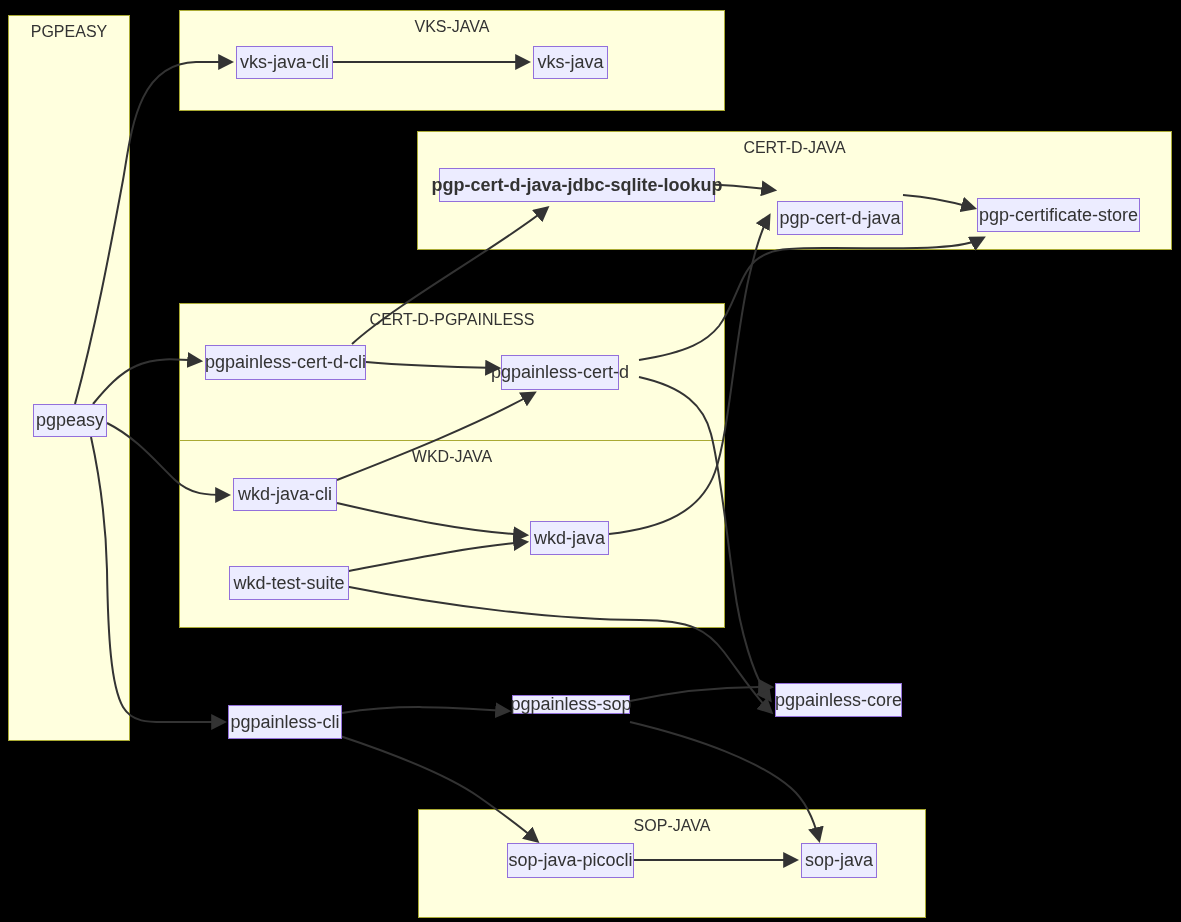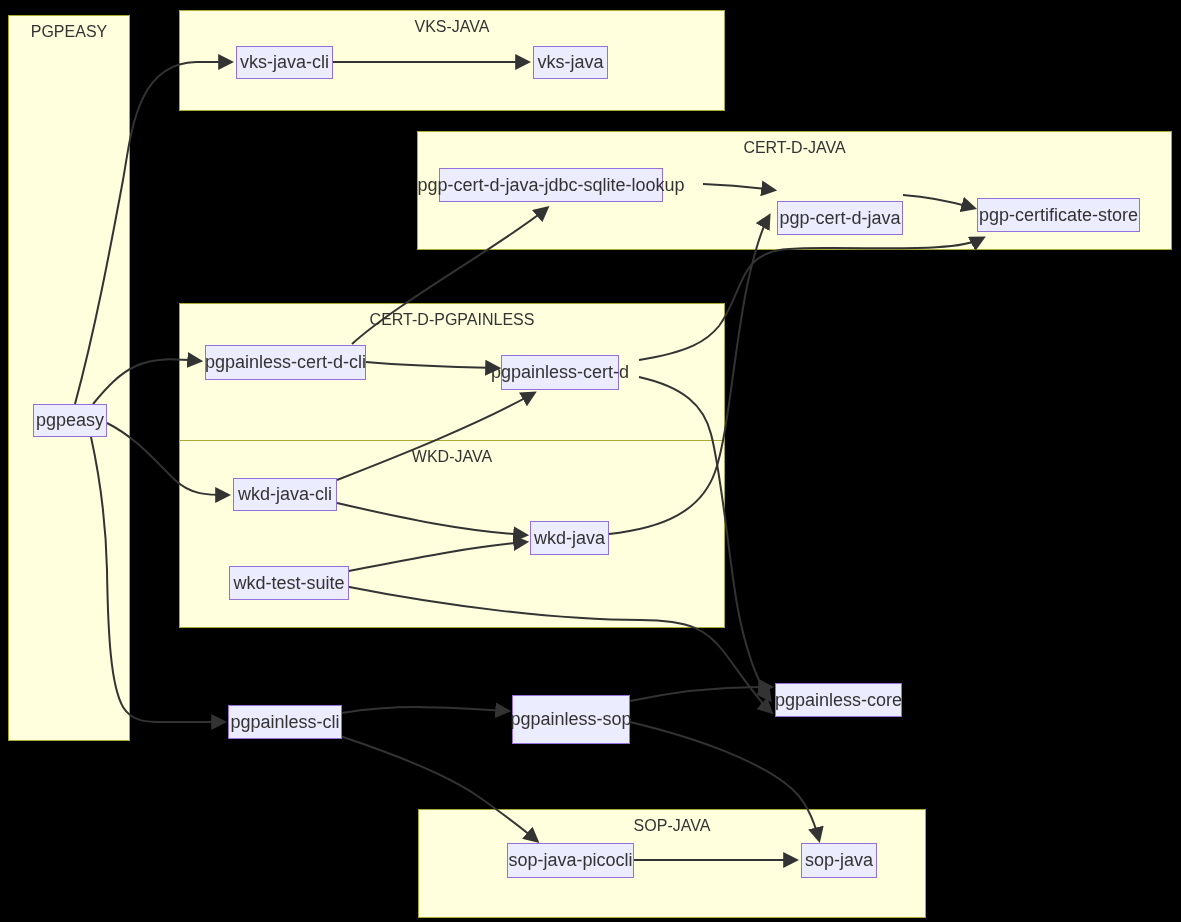--- a/index.html
+++ b/index.html
@@ -69,26 +69,26 @@
       <path d="M 609 534 C 664 528 701 511 715 472 C 729 434 735 337 749 277 C 755 251 761 230 769 216" fill="none" stroke="#333333" stroke-width="2" marker-end="url(#arrowhead)"></path>
       <path d="M 342 713 C 396 704 447 707 508 711" fill="none" stroke="#333333" stroke-width="2" marker-end="url(#arrowhead)"></path>
       <path d="M 340 736 C 406 758 452 778 479 797 C 506 816 523 829 537 841" fill="none" stroke="#333333" stroke-width="2" marker-end="url(#arrowhead)"></path>
       <path d="M 630 701 C 676 691 722 686 771 687" fill="none" stroke="#333333" stroke-width="2" marker-end="url(#arrowhead)"></path>
       <path d="M 630 722 C 701 739 761 762 791 788 C 806 801 814 820 819 840" fill="none" stroke="#333333" stroke-width="2" marker-end="url(#arrowhead)"></path>
       <path d="M 634 860 L 796 860" fill="none" stroke="#333333" stroke-width="2" marker-end="url(#arrowhead)"></path>
     </svg>
     <div class="node" style="left: 33px; top: 404px; width: 74px; height: 33px;">pgpeasy</div>
     <div class="node" style="left: 236px; top: 46px; width: 97px; height: 33px;">vks-java-cli</div>
     <div class="node" style="left: 533px; top: 46px; width: 75px; height: 33px;">vks-java</div>
-    <div class="node" style="left: 439px; top: 168px; width: 224px; height: 34px;">pgp-cert-d-java-jdbc-sqlite-lookup</div>
+    <div class="node" style="left: 439px; top: 168px; width: 276px; height: 34px; font-weight: bold;">pgp-cert-d-java-jdbc-sqlite-lookup</div>
     <div class="node" style="left: 777px; top: 178px; width: 126px; height: 34px; margin-top: 23px;">pgp-cert-d-java</div>
     <div class="node" style="left: 977px; top: 198px; width: 163px; height: 34px;">pgp-certificate-store</div>
     <div class="node" style="left: 205px; top: 345px; width: 161px; height: 35px;">pgpainless-cert-d-cli</div>
     <div class="node" style="left: 501px; top: 355px; width: 118px; height: 35px;">pgpainless-cert-d</div>
     <div class="node" style="left: 233px; top: 478px; width: 104px; height: 33px;">wkd-java-cli</div>
     <div class="node" style="left: 530px; top: 521px; width: 79px; height: 34px;">wkd-java</div>
     <div class="node" style="left: 229px; top: 566px; width: 120px; height: 34px;">wkd-test-suite</div>
     <div class="node" style="left: 228px; top: 705px; width: 114px; height: 34px;">pgpainless-cli</div>
-    <div class="node" style="left: 512px; top: 695px; width: 118px; height: 49px;">pgpainless-sop</div>
+    <div class="node" style="left: 512px; top: 695px; width: 118px; height: 19px;">pgpainless-sop</div>
     <div class="node" style="left: 775px; top: 683px; width: 127px; height: 34px;">pgpainless-core</div>
     <div class="node" style="left: 507px; top: 843px; width: 127px; height: 35px;">sop-java-picocli</div>
     <div class="node" style="left: 801px; top: 843px; width: 76px; height: 35px;">sop-java</div>
   </div>
 
 </body></html>

